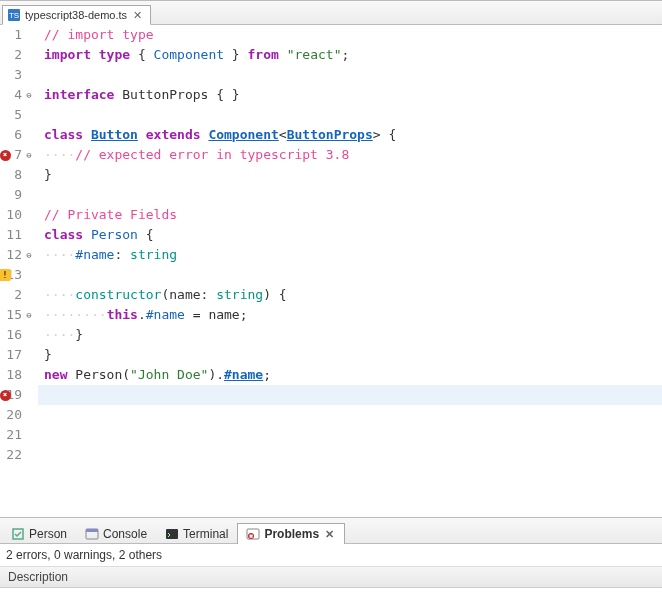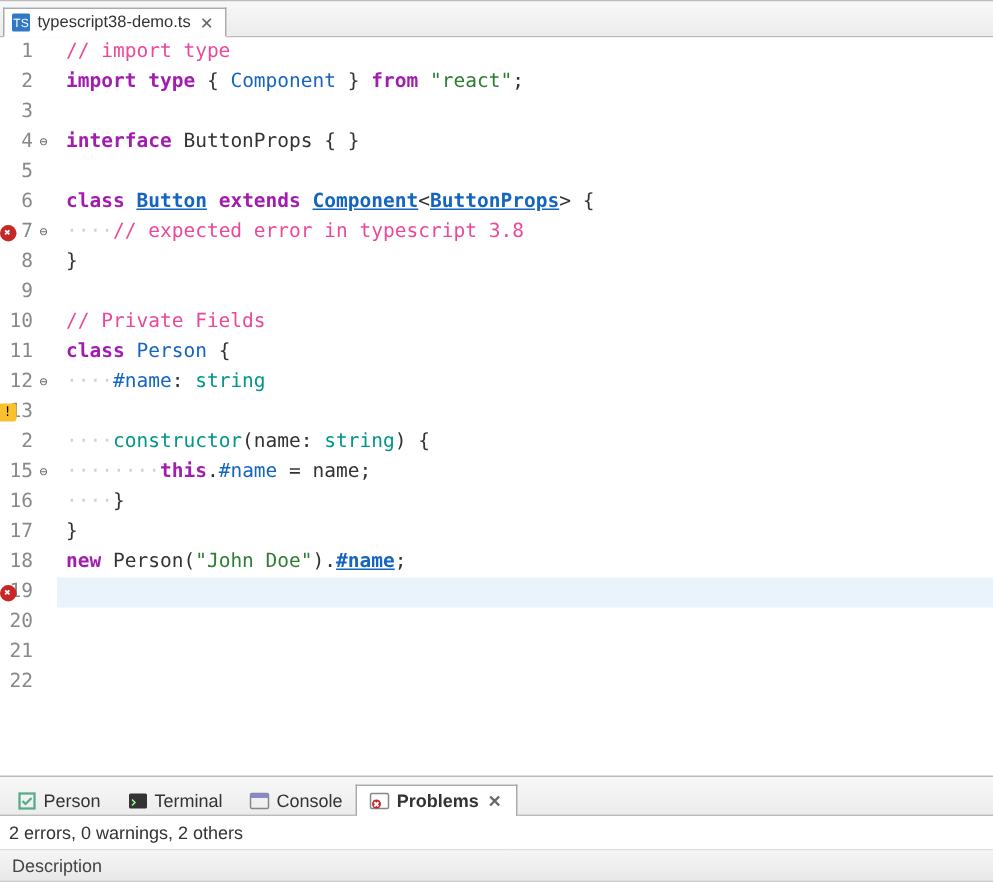--- a/index.html
+++ b/index.html
@@ -314,34 +314,34 @@
           <svg width="14" height="14" viewBox="0 0 14 14">
             <rect x="2" y="2" width="10" height="10" fill="none" stroke="#5a8" stroke-width="1.5"></rect>
             <path d="M4 7l2 2 4-4" fill="none" stroke="#5a8" stroke-width="1.5"></path>
           </svg>
         </span>
         <span>Person</span>
       </div>
       <div class="view-tab">
         <span class="view-tab-icon">
           <svg width="14" height="14" viewBox="0 0 14 14">
-            <rect x="1" y="2" width="12" height="10" rx="1" fill="#333"></rect>
-            <path d="M3 6l2 2-2 2" fill="none" stroke="#9f9" stroke-width="1"></path>
+            <rect x="1" y="2" width="12" height="10" rx="1" fill="none" stroke="#888"></rect>
+            <rect x="1" y="2" width="12" height="3" fill="#88c"></rect>
           </svg>
         </span>
-        <span>Terminal</span>
+        <span>Console</span>
       </div>
       <div class="view-tab">
         <span class="view-tab-icon">
           <svg width="14" height="14" viewBox="0 0 14 14">
-            <rect x="1" y="2" width="12" height="10" rx="1" fill="none" stroke="#888"></rect>
-            <rect x="1" y="2" width="12" height="3" fill="#88c"></rect>
+            <rect x="1" y="2" width="12" height="10" rx="1" fill="#333"></rect>
+            <path d="M3 6l2 2-2 2" fill="none" stroke="#9f9" stroke-width="1"></path>
           </svg>
         </span>
-        <span>Console</span>
+        <span>Terminal</span>
       </div>
       <div class="view-tab active">
         <span class="view-tab-icon">
           <svg width="14" height="14" viewBox="0 0 14 14">
             <rect x="1" y="2" width="12" height="10" rx="1" fill="none" stroke="#888"></rect>
             <circle cx="5" cy="9" r="3" fill="#c62828"></circle>
             <text x="5" y="11" font-size="5" text-anchor="middle" fill="#fff">✖</text>
           </svg>
         </span>
         <span>Problems</span>

